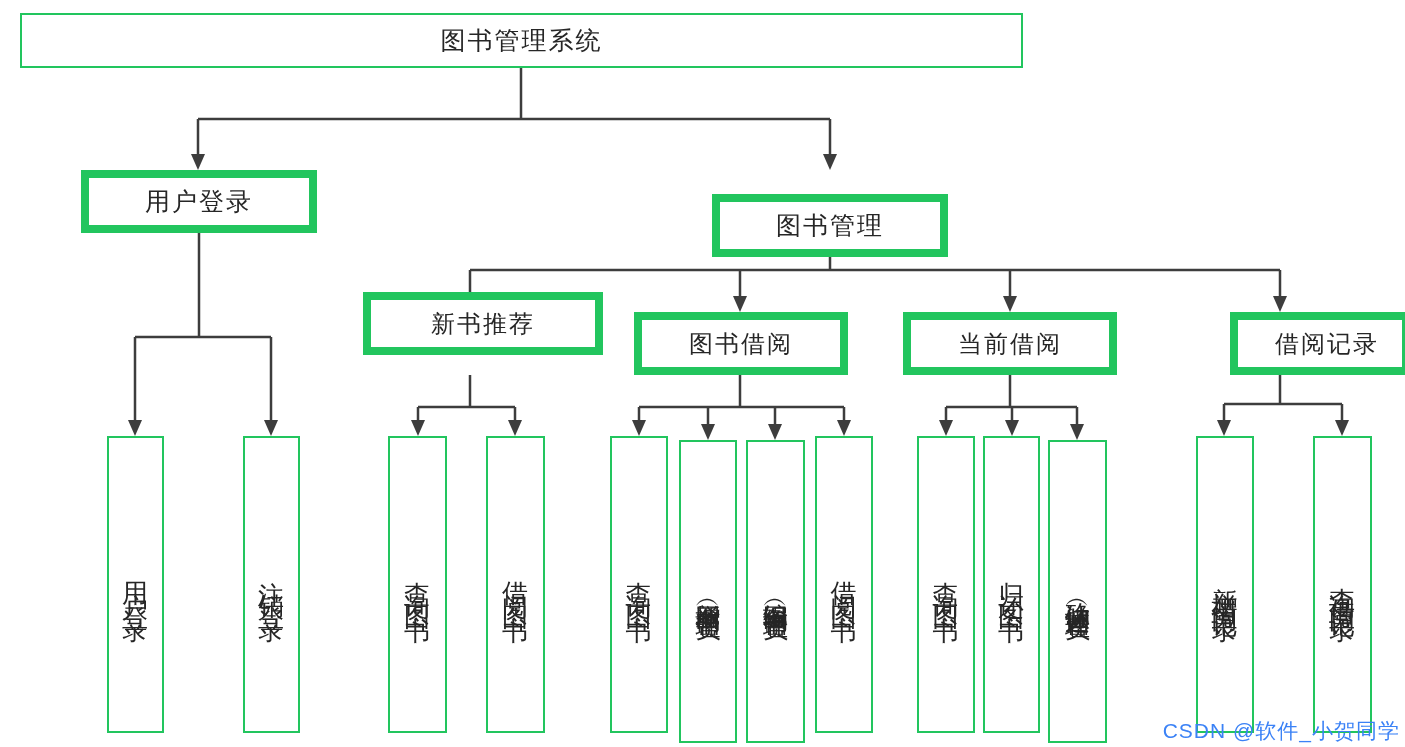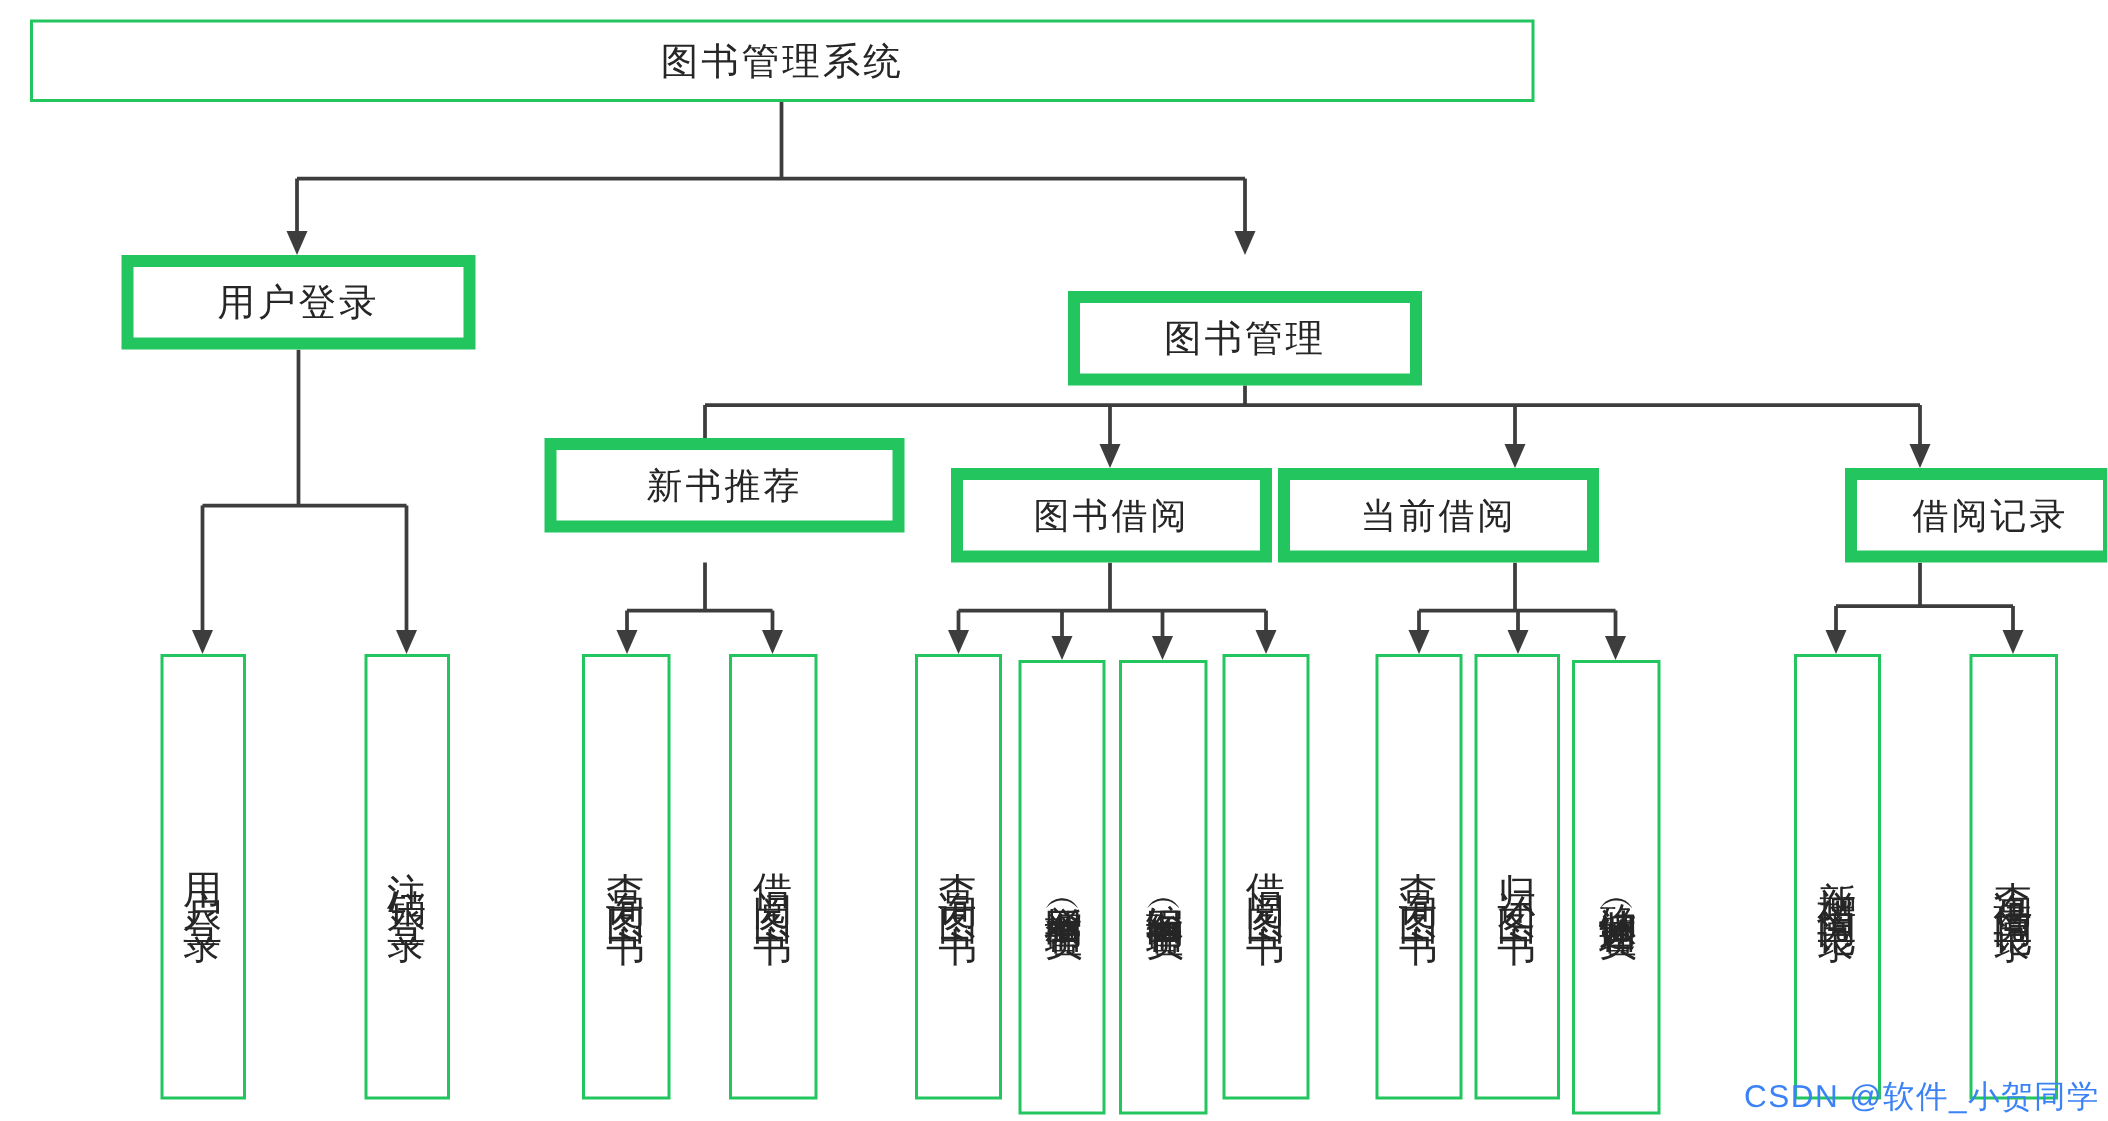--- a/index.html
+++ b/index.html
@@ -106,21 +106,21 @@
   <div class="node hnode" style="left:712px; top:170px; width:236px; height:63px;margin-top:24px;">
     <span>图书管理</span>
   </div>
 
   <div class="node hnode l3" style="left:363px; top:292px; width:240px; height:63px;">
     <span>新书推荐</span>
   </div>
   <div class="node hnode l3" style="left:634px; top:312px; width:214px; height:63px;">
     <span>图书借阅</span>
   </div>
-  <div class="node hnode l3" style="left:852px; top:312px; width:214px; height:63px;">
+  <div class="node hnode l3" style="left:903px; top:312px; width:214px; height:63px;">
     <span>当前借阅</span>
   </div>
   <div class="node hnode l3" style="left:1230px; top:312px; width:180px; height:63px;padding-left:14px;">
     <span>借阅记录</span>
   </div>
 
   <div class="node leaf" style="left:107px; width:57px;">
     <span class="vtext">用户登录</span>
   </div>
   <div class="node leaf" style="left:243px; width:57px;">

